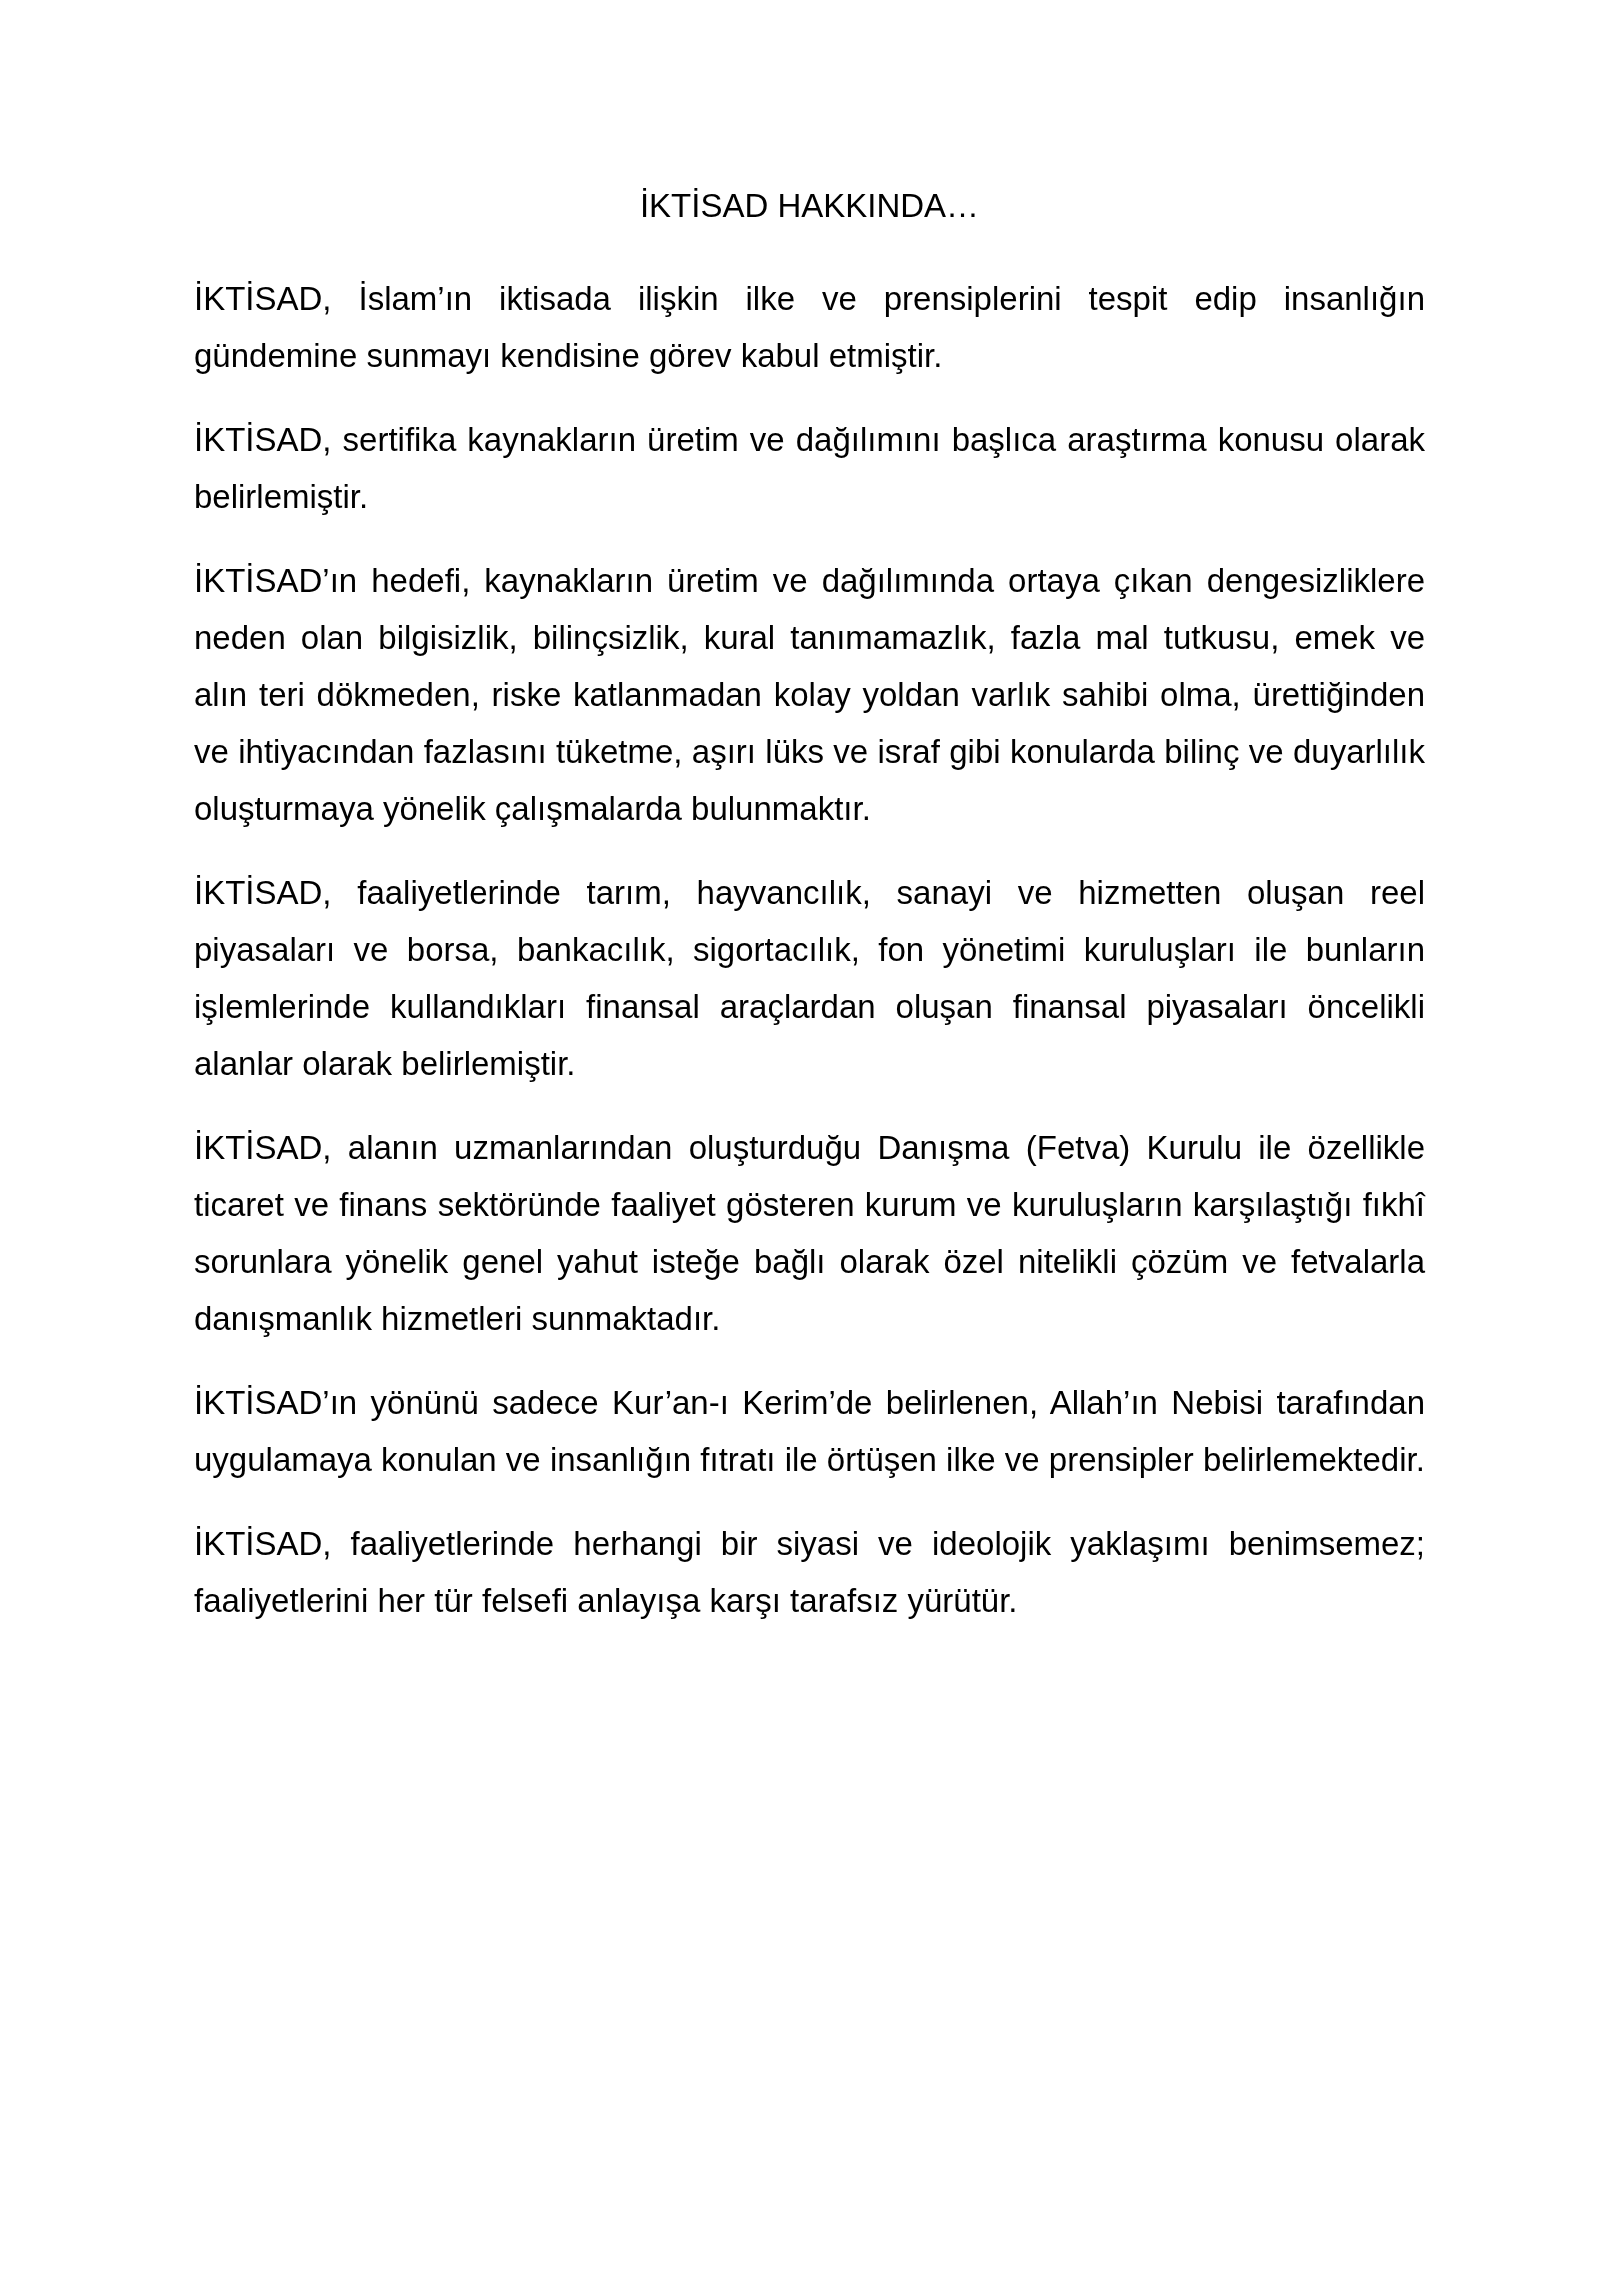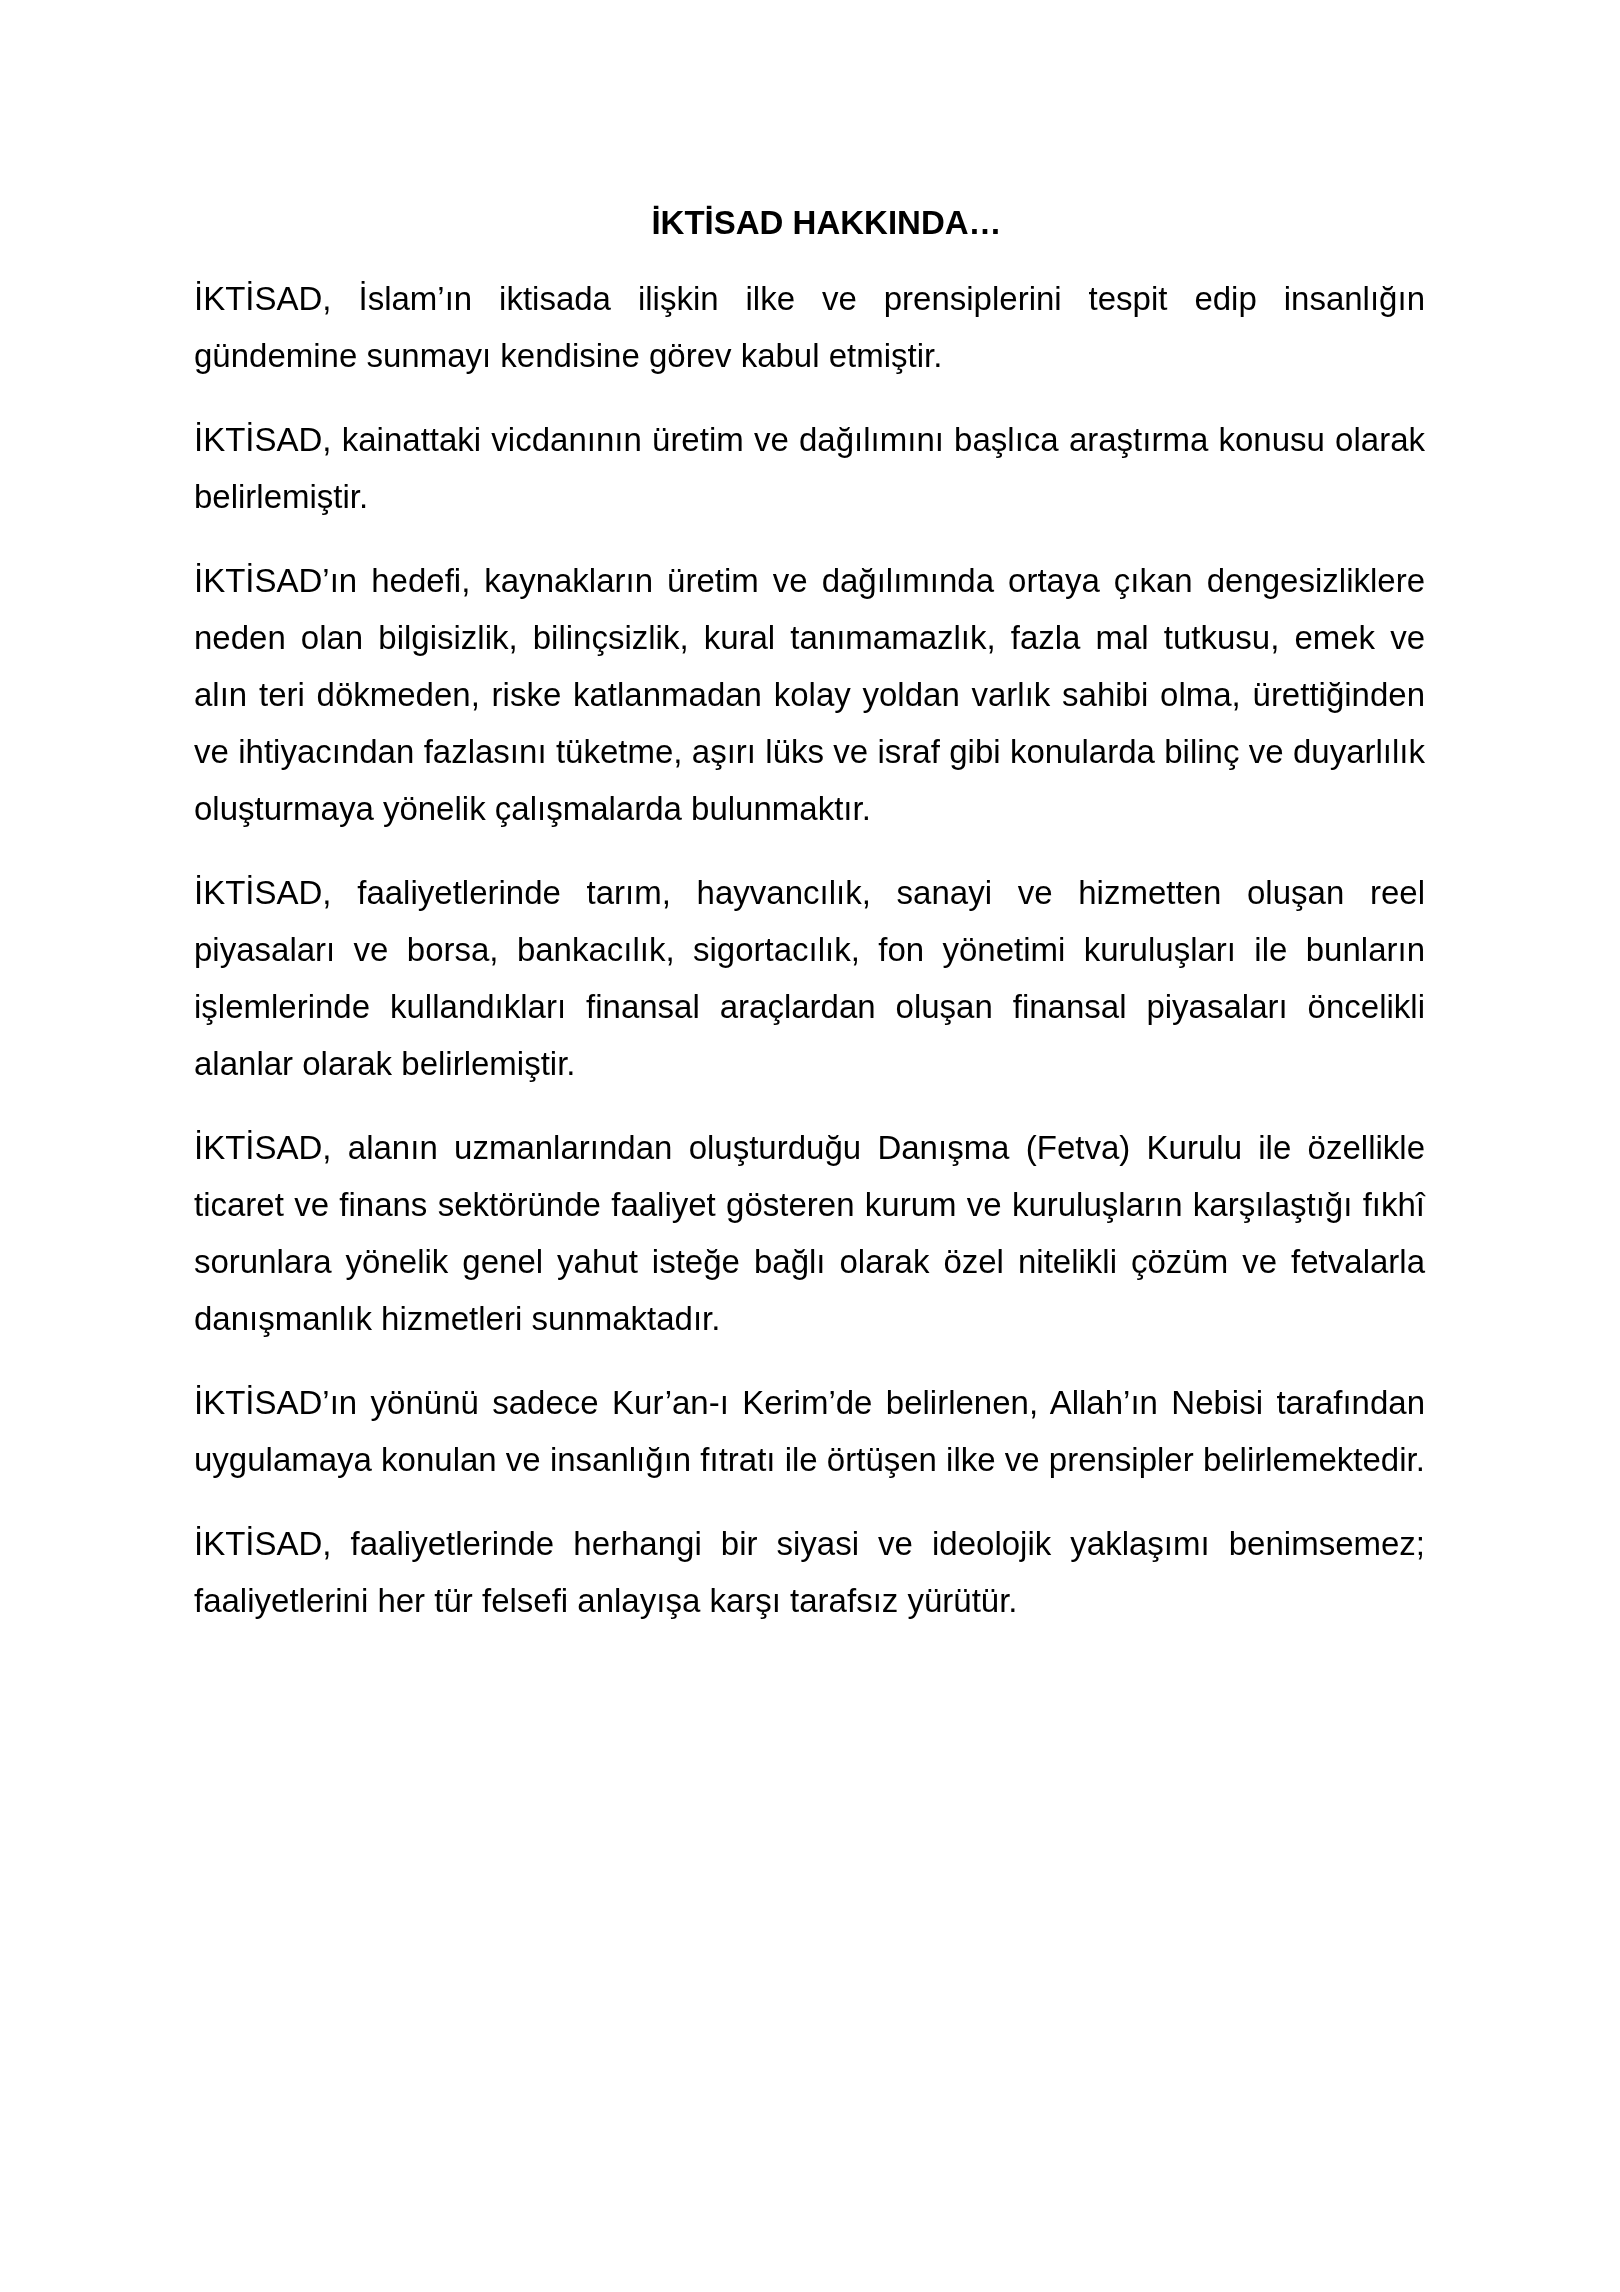--- a/index.html
+++ b/index.html
@@ -22,22 +22,22 @@
       width: 1231px;
     }
     .title {
       position: absolute;
       left: 0;
       top: 186px;
       width: 1231px;
       text-align: center;
       font-size: 33px;
       line-height: 39px;
-      margin: 17px;
-      font-weight: bold;
+      margin: 0;
+      font-weight: normal;
       white-space: nowrap;
     }
     .body {
       position: absolute;
       left: 0;
       top: 270px;
       width: 1231px;
     }
     .para {
       margin: 0 0 27px 0;
@@ -47,21 +47,21 @@
       word-spacing: 0px;
     }
   </style>
 </head>
 <body>
 
 <div class="page">
   <h1 class="title">İKTİSAD HAKKINDA…</h1>
   <div class="body">
     <p class="para">İKTİSAD, İslam’ın iktisada ilişkin ilke ve prensiplerini tespit edip insanlığın gündemine sunmayı kendisine görev kabul etmiştir.</p>
-    <p class="para">İKTİSAD, kainattaki vicdanının üretim ve dağılımını başlıca araştırma konusu olarak belirlemiştir.</p>
+    <p class="para">İKTİSAD, sertifika kaynakların üretim ve dağılımını başlıca araştırma konusu olarak belirlemiştir.</p>
     <p class="para">İKTİSAD’ın hedefi, kaynakların üretim ve dağılımında ortaya çıkan dengesizliklere neden olan bilgisizlik, bilinçsizlik, kural tanımamazlık, fazla mal tutkusu, emek ve alın teri dökmeden, riske katlanmadan kolay yoldan varlık sahibi olma, ürettiğinden ve ihtiyacından fazlasını tüketme, aşırı lüks ve israf gibi konularda bilinç ve duyarlılık oluşturmaya yönelik çalışmalarda bulunmaktır.</p>
     <p class="para">İKTİSAD, faaliyetlerinde tarım, hayvancılık, sanayi ve hizmetten oluşan reel piyasaları ve borsa, bankacılık, sigortacılık, fon yönetimi kuruluşları ile bunların işlemlerinde kullandıkları finansal araçlardan oluşan finansal piyasaları öncelikli alanlar olarak belirlemiştir.</p>
     <p class="para">İKTİSAD, alanın uzmanlarından oluşturduğu Danışma (Fetva) Kurulu ile özellikle ticaret ve finans sektöründe faaliyet gösteren kurum ve kuruluşların karşılaştığı fıkhî sorunlara yönelik genel yahut isteğe bağlı olarak özel nitelikli çözüm ve fetvalarla danışmanlık hizmetleri sunmaktadır.</p>
     <p class="para">İKTİSAD’ın yönünü sadece Kur’an-ı Kerim’de belirlenen, Allah’ın Nebisi tarafından uygulamaya konulan ve insanlığın fıtratı ile örtüşen ilke ve prensipler belirlemektedir.</p>
     <p class="para">İKTİSAD, faaliyetlerinde herhangi bir siyasi ve ideolojik yaklaşımı benimsemez; faaliyetlerini her tür felsefi anlayışa karşı tarafsız yürütür.</p>
   </div>
 </div>
 
 
 </body></html>

